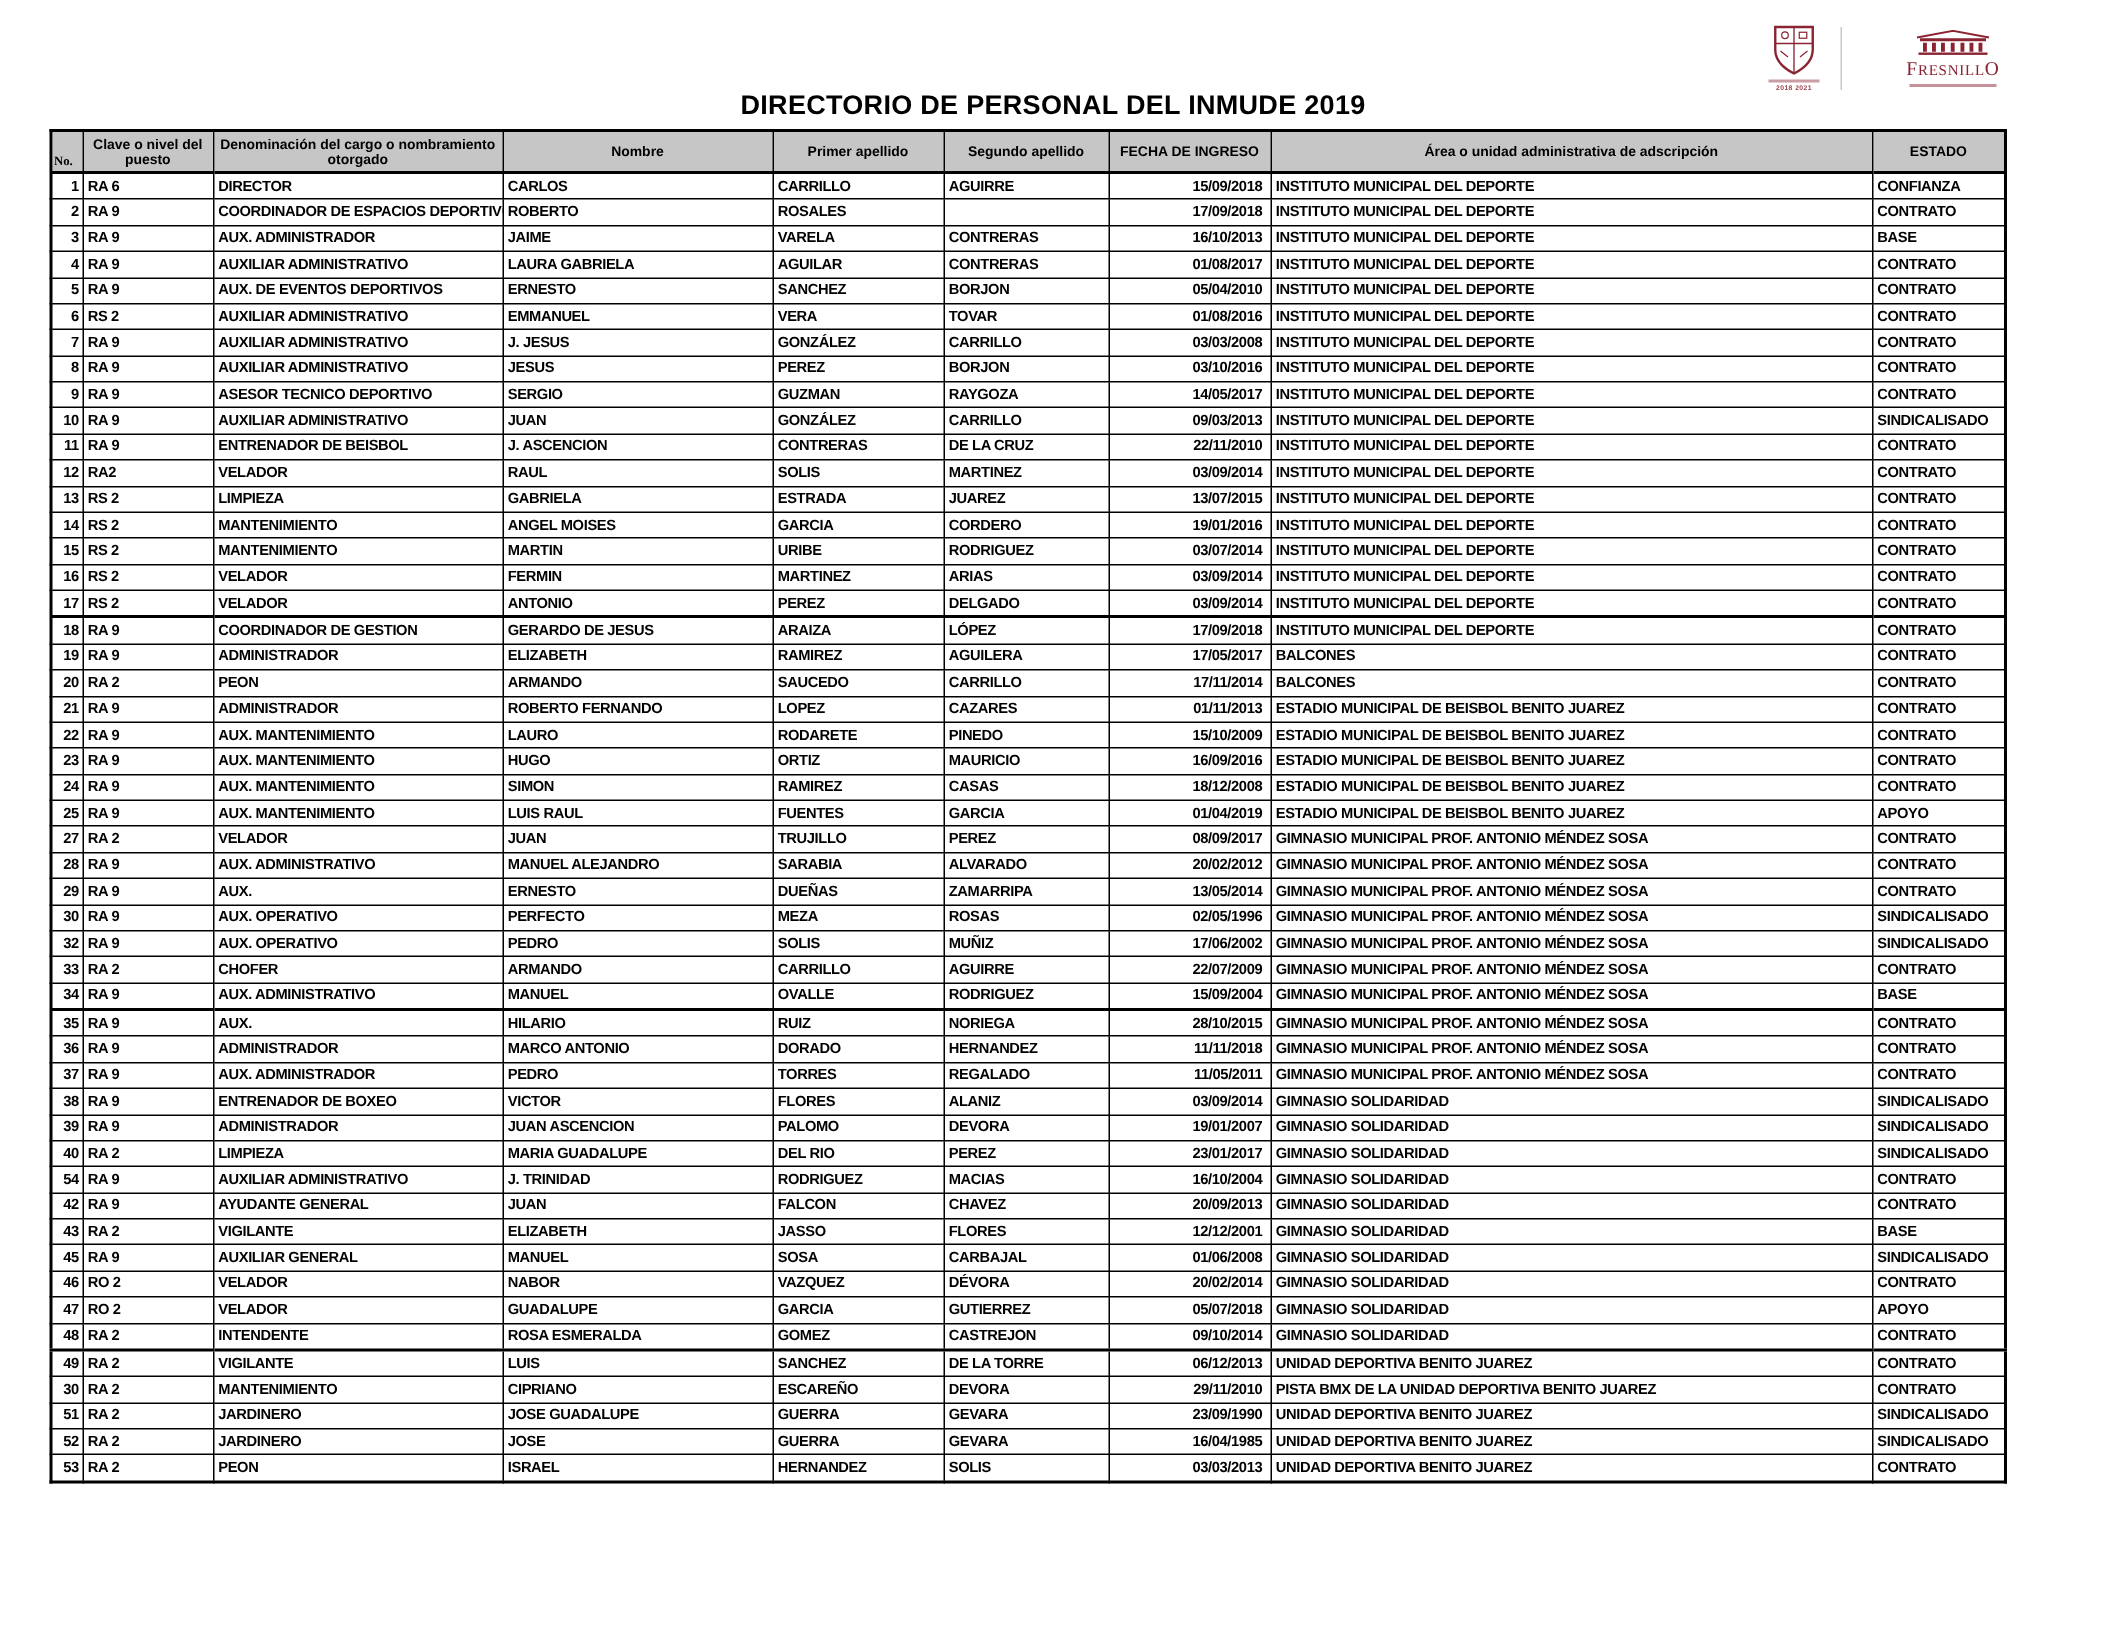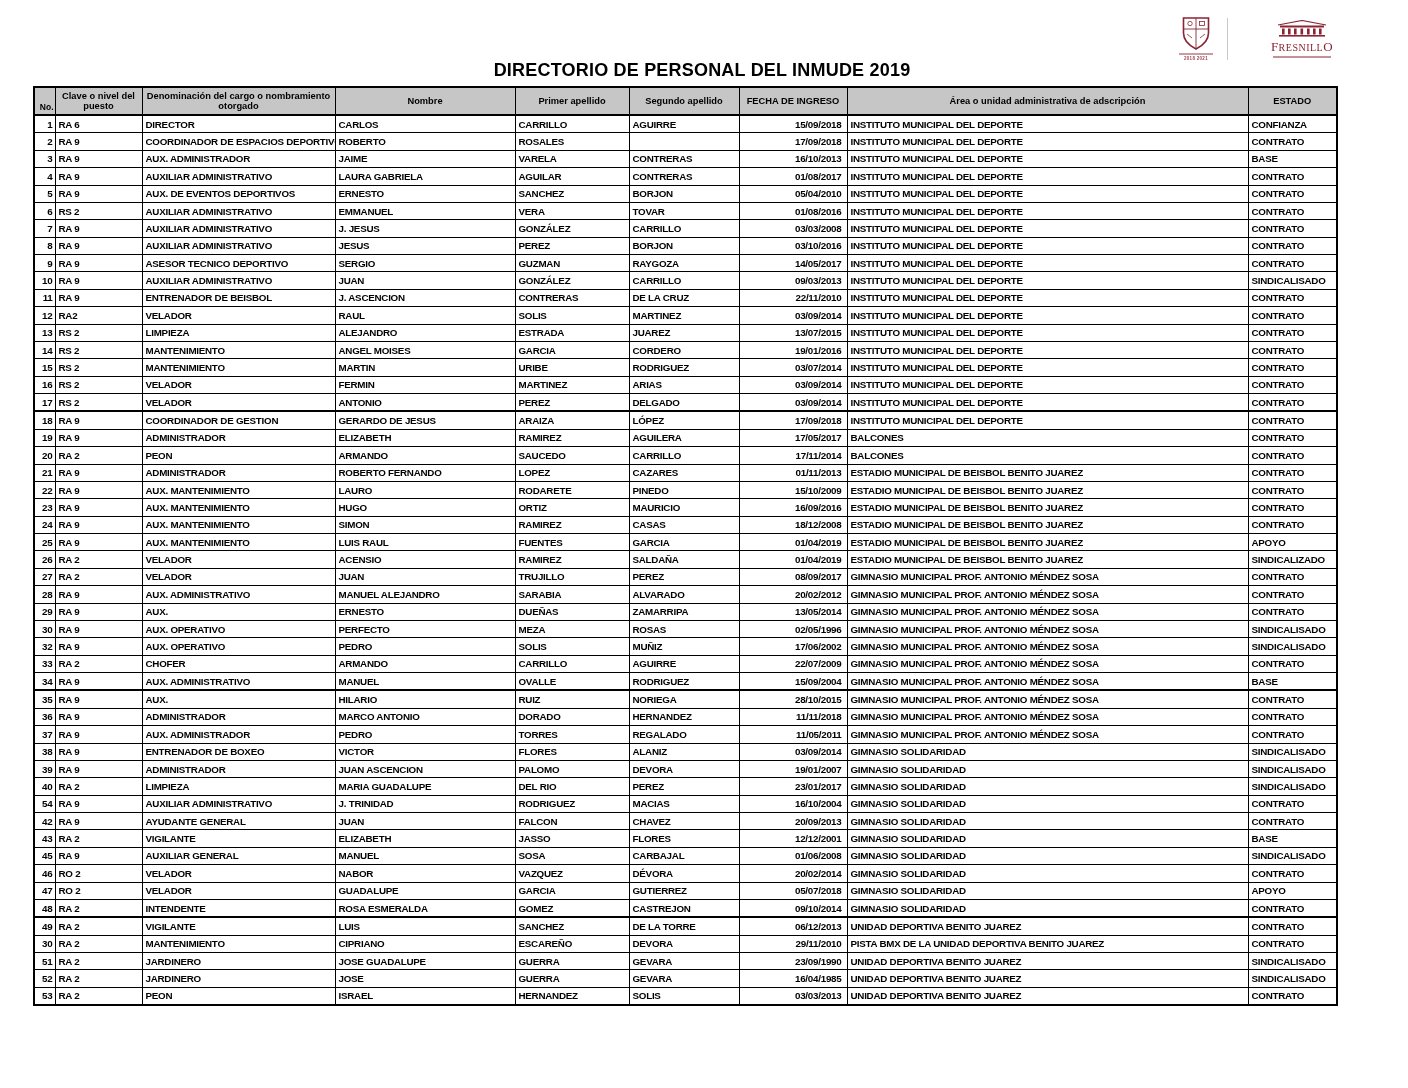--- a/index.html
+++ b/index.html
@@ -54,21 +54,21 @@
   col.c-fecha_ingreso{width:108px}
   col.c-area{width:401px}
   col.c-estado{width:89px}
   th{
     background:var(--header-bg);
     border:1px solid var(--grid);
     border-bottom:2.5px solid var(--grid);
     font-size:9.3px;font-weight:bold;text-align:center;vertical-align:middle;
     padding:1px 2px;line-height:1.12;height:24px;overflow:hidden;
   }
-  th.col-no{vertical-align:bottom;text-align:right;font-size:8.5px;padding:0 1px 1px 1px;}
+  th.col-no{vertical-align:bottom;text-align:left;font-size:8.5px;padding:0 1px 1px 1px;font-family:Liberation Serif, serif;}
   td{
     border:1px solid var(--grid);
     font-size:9.8px;font-weight:bold;letter-spacing:-.25px;
     padding:0 3px;white-space:nowrap;overflow:hidden;
     height:16.38px;vertical-align:middle;text-align:left;
   }
   td.col-no{text-align:right;padding:0 2px 0 0;}
   td.col-fecha_ingreso{text-align:right;padding-right:5px;}
   tr.group-start td{border-top:2.5px solid var(--grid);}
 </style>
@@ -268,21 +268,21 @@
         <td class="col-primer_apellido">SOLIS</td>
         <td class="col-segundo_apellido">MARTINEZ</td>
         <td class="col-fecha_ingreso">03/09/2014</td>
         <td class="col-area">INSTITUTO MUNICIPAL DEL DEPORTE</td>
         <td class="col-estado">CONTRATO</td>
       </tr>
       <tr>
         <td class="col-no">13</td>
         <td class="col-clave">RS 2</td>
         <td class="col-cargo">LIMPIEZA</td>
-        <td class="col-nombre">ALEJANDRO</td>
+        <td class="col-nombre">GABRIELA</td>
         <td class="col-primer_apellido">ESTRADA</td>
         <td class="col-segundo_apellido">JUAREZ</td>
         <td class="col-fecha_ingreso">13/07/2015</td>
         <td class="col-area">INSTITUTO MUNICIPAL DEL DEPORTE</td>
         <td class="col-estado">CONTRATO</td>
       </tr>
       <tr>
         <td class="col-no">14</td>
         <td class="col-clave">RS 2</td>
         <td class="col-cargo">MANTENIMIENTO</td>
@@ -408,31 +408,20 @@
         <td class="col-clave">RA 9</td>
         <td class="col-cargo">AUX. MANTENIMIENTO</td>
         <td class="col-nombre">LUIS RAUL</td>
         <td class="col-primer_apellido">FUENTES</td>
         <td class="col-segundo_apellido">GARCIA</td>
         <td class="col-fecha_ingreso">01/04/2019</td>
         <td class="col-area">ESTADIO MUNICIPAL DE BEISBOL BENITO JUAREZ</td>
         <td class="col-estado">APOYO</td>
       </tr>
       <tr>
-        <td class="col-no">26</td>
-        <td class="col-clave">RA 2</td>
-        <td class="col-cargo">VELADOR</td>
-        <td class="col-nombre">ACENSIO</td>
-        <td class="col-primer_apellido">RAMIREZ</td>
-        <td class="col-segundo_apellido">SALDAÑA</td>
-        <td class="col-fecha_ingreso">01/04/2019</td>
-        <td class="col-area">ESTADIO MUNICIPAL DE BEISBOL BENITO JUAREZ</td>
-        <td class="col-estado">SINDICALIZADO</td>
-      </tr>
-      <tr>
         <td class="col-no">27</td>
         <td class="col-clave">RA 2</td>
         <td class="col-cargo">VELADOR</td>
         <td class="col-nombre">JUAN</td>
         <td class="col-primer_apellido">TRUJILLO</td>
         <td class="col-segundo_apellido">PEREZ</td>
         <td class="col-fecha_ingreso">08/09/2017</td>
         <td class="col-area">GIMNASIO MUNICIPAL PROF. ANTONIO MÉNDEZ SOSA</td>
         <td class="col-estado">CONTRATO</td>
       </tr>

